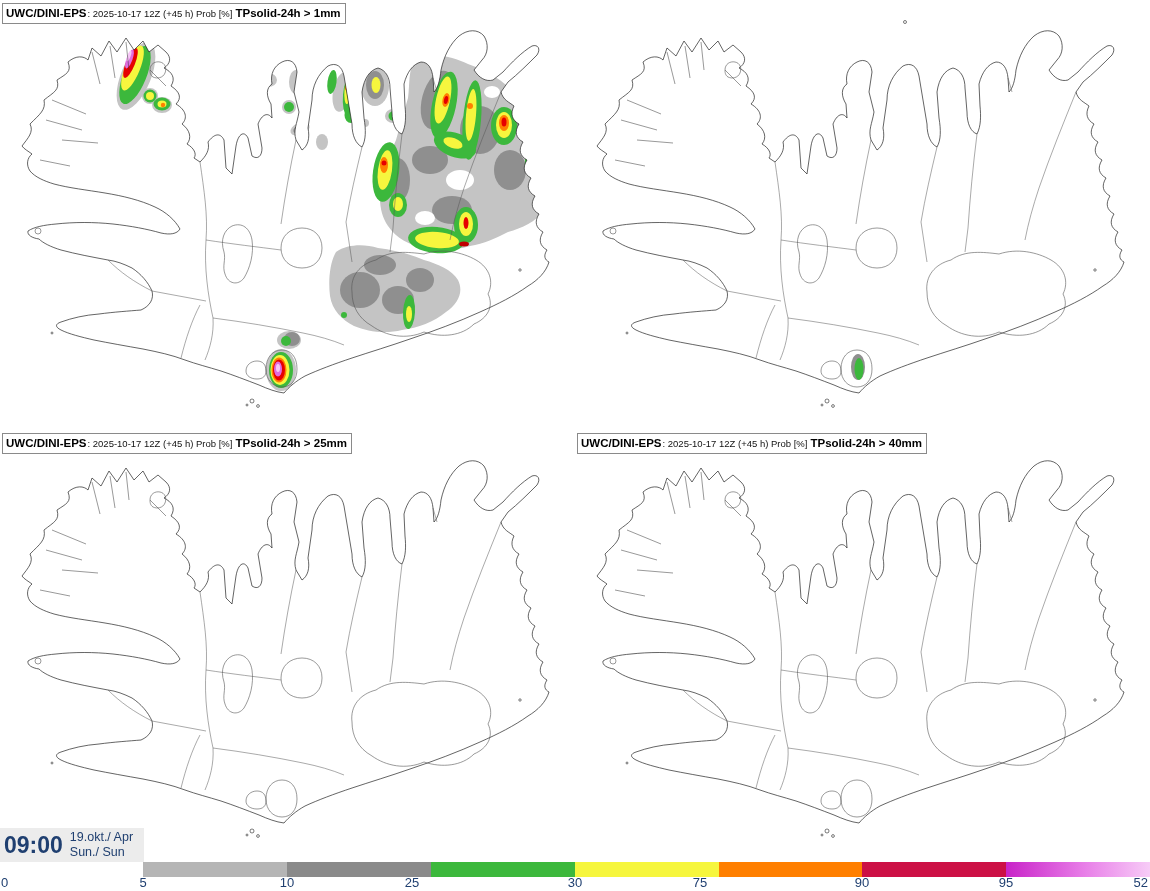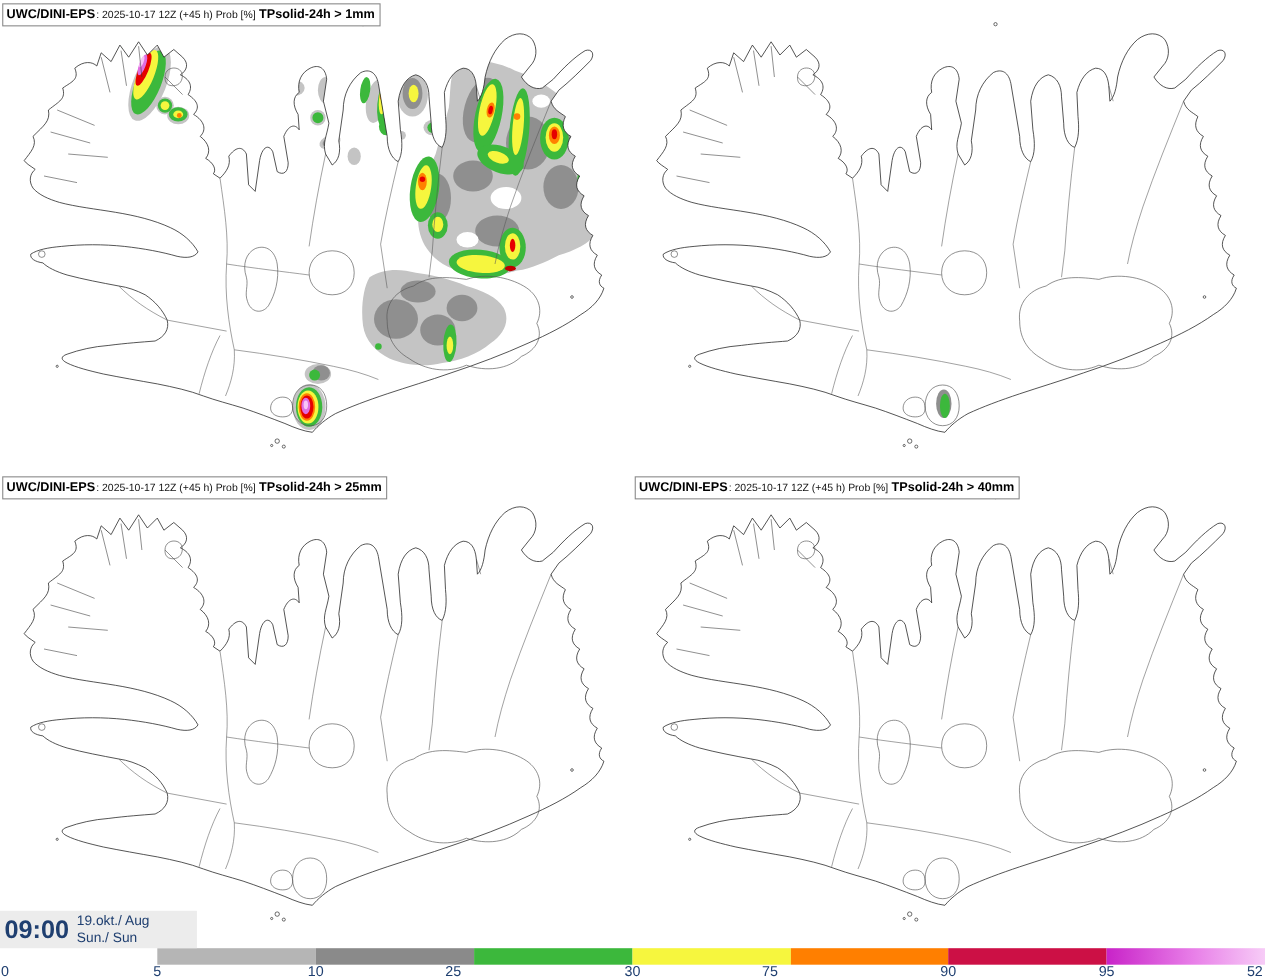--- a/index.html
+++ b/index.html
@@ -7,21 +7,21 @@
           font-family:"Liberation Sans",sans-serif;}
   .panel{position:absolute;width:575px;height:430px;background:#fff;text-decoration:underline;}
   #p1{left:0;top:0}#p2{left:575px;top:0}#p3{left:0;top:430px}#p4{left:575px;top:430px}
   .panel svg.mapsvg{position:absolute;left:0;top:0;}
   .panel-title{position:absolute;left:2px;top:3px;background:#fff;border:1px solid #8a8a8a;
                padding:1px 4px 2px 3px;white-space:nowrap;z-index:5;line-height:14px;}
   .t-prod{font-weight:bold;font-size:11.5px;color:#000;}
   .t-meta{font-size:9.5px;color:#111;margin:0 3px 0 1px;}
   .t-thr{font-weight:bold;font-size:11.5px;color:#000;}
   
-  #timebox{position:absolute;left:0;top:828px;width:179px;height:34px;background:#ececec;
+  #timebox{position:absolute;left:0;top:828px;width:144px;height:34px;background:#ececec;
            display:flex;align-items:center;z-index:6;}
   #time-big{font-size:23px;font-weight:bold;color:#1f3f70;margin:0 7px 0 4px;letter-spacing:0px;}
   .datecol{display:flex;flex-direction:column;justify-content:center;}
   .datecol span{font-size:12.5px;color:#1f3f70;line-height:15px;}
   #colorbar{position:absolute;left:0;top:862px;width:1150px;height:15px;}
   .cseg{position:absolute;top:0;height:15px;}
   .cticks{position:absolute;left:0;top:875px;width:1150px;height:16px;}
   .ctick{position:absolute;top:0;font-size:13px;color:#1f3f70;}
 </style>
 </head>
@@ -240,21 +240,21 @@
       <span class="t-prod">UWC/DINI-EPS</span><span class="t-meta">: 2025-10-17 12Z (+45 h) Prob [%]</span><span class="t-thr">TPsolid-24h &gt; 40mm</span>
     </div>
     <svg class="mapsvg" width="575" height="430" viewBox="0 0 575 430">
       <use href="#iceland"></use>
     </svg>
   </div>
 
   <div id="timebox">
     <span id="time-big">09:00</span>
     <span class="datecol">
-      <span>19.okt./ Aug</span>
+      <span>19.okt./ Apr</span>
       <span>Sun./ Sun</span>
     </span>
   </div>
 
   <div id="colorbar">
     <div class="cseg" style="left: 143px; width: 144px; background: rgb(181, 181, 181);"></div>
     <div class="cseg" style="left: 287px; width: 144px; background: rgb(138, 138, 138);"></div>
     <div class="cseg" style="left: 431px; width: 144px; background: rgb(60, 184, 60);"></div>
     <div class="cseg" style="left: 575px; width: 144px; background: rgb(246, 246, 62);"></div>
     <div class="cseg" style="left: 719px; width: 143px; background: rgb(255, 127, 0);"></div>

